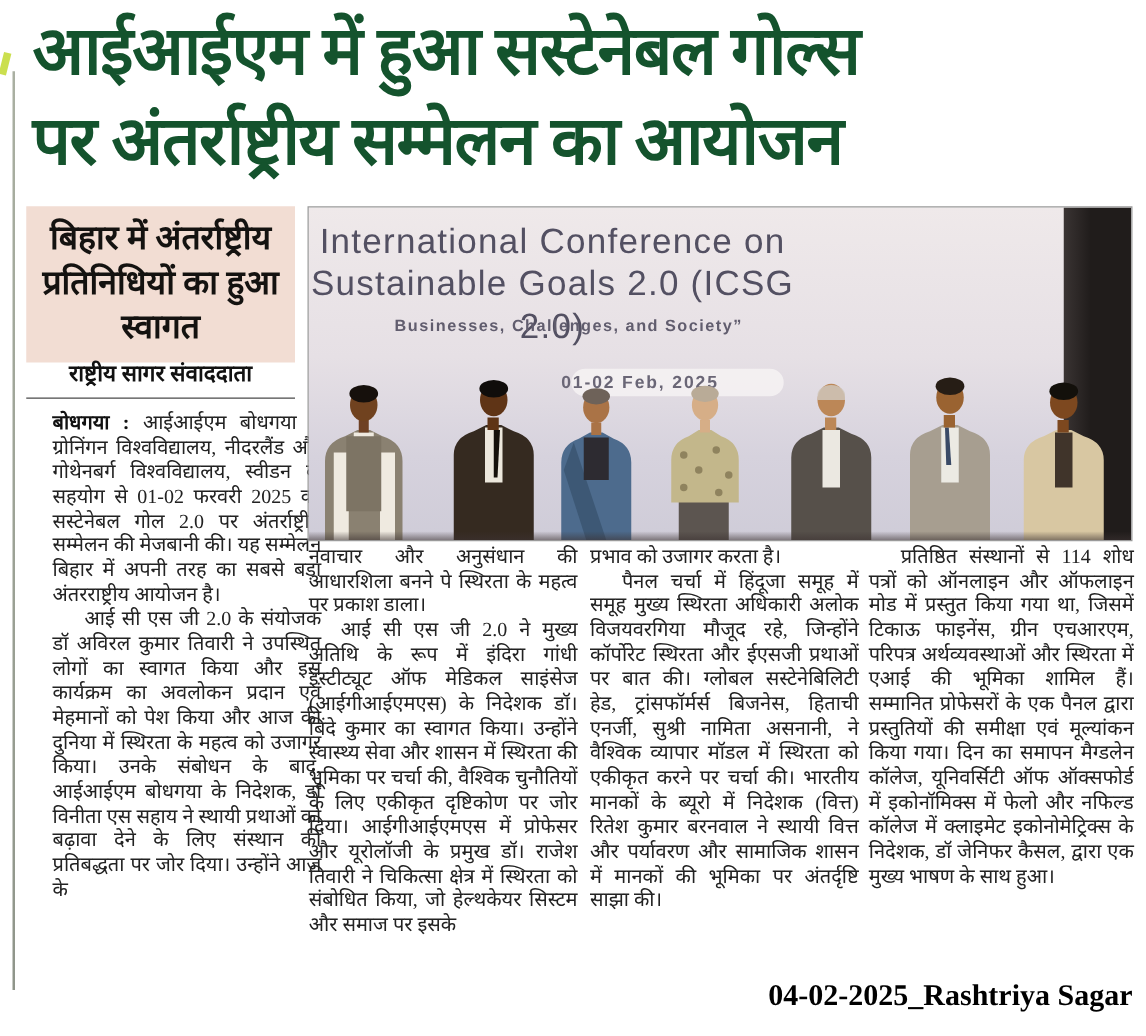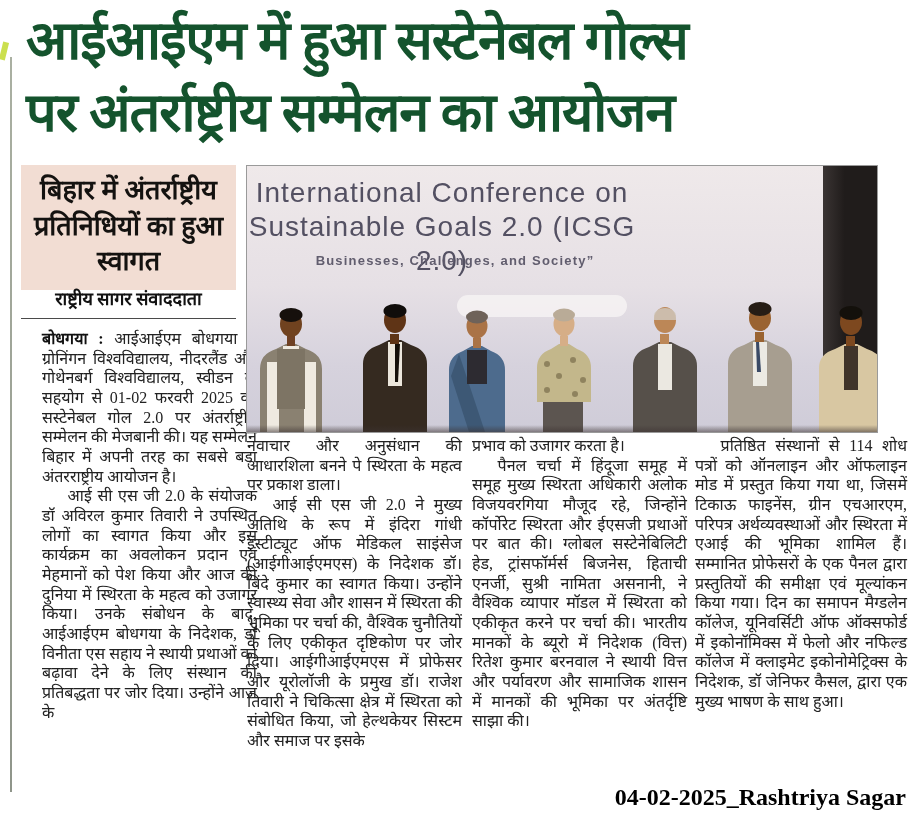--- a/index.html
+++ b/index.html
@@ -31,21 +31,21 @@
   .newscol p{margin:0;}
   .newscol p.indent{text-indent:1.6em;}
   #col1{left:14px;top:329px;width:215px;margin-left:28px;}
   #col2{left:247px;}
   #col3{left:472px;}
   #col4{left:695px;width:212px;}
   .dateline{font-weight:700;color:#111;}
   
   .photo{position:absolute;left:247px;top:166px;width:630px;height:266px;
     background:linear-gradient(180deg,#efe9ea 0%,#e6e0e5 45%,#d6d2dd 75%,#cfccd8 100%);
-    outline:1px solid #9a9a9a;overflow:hidden;}
+    outline:1px solid #9a9a9a;overflow:hidden;padding-left:28px;}
   .dark-band{position:absolute;right:0;top:0;width:54px;height:100%;
     background:linear-gradient(90deg,#3a3433,#201c1b 40%);}
   .photo-bottom-shadow{position:absolute;left:0;bottom:0;width:100%;height:7px;
     background:linear-gradient(180deg,rgba(60,50,50,0),rgba(60,50,50,.55));}
   .slide-text{position:absolute;left:-12px;top:10px;width:414px;text-align:center;
     font-family:"Liberation Sans","DejaVu Sans",sans-serif;color:#535062;}
   .slide-title{font-size:28px;line-height:1.22;letter-spacing:1px;font-weight:400;}
   .slide-sub{position:absolute;left:-32px;top:86px;width:480px;text-align:center;
     font-family:"Liberation Sans","DejaVu Sans",sans-serif;
     font-size:13px;line-height:1.45;letter-spacing:1.2px;font-weight:700;color:#615d6e;}
@@ -82,20 +82,21 @@
 
 <div class="photo" title="सात गणमान्य अतिथि मंच पर सम्मेलन स्क्रीन के सामने खड़े हैं">
   <div class="slide-text">
     <div class="slide-title">International Conference on</div>
     <div class="slide-title">Sustainable Goals 2.0 (ICSG 2.0)</div>
   </div>
   <div class="slide-sub">
     <div>Businesses, Challenges, and Society”</div>
   </div>
   <div class="slide-date-pill"></div>
+  <div class="slide-date">01-02 Feb, 2025</div>
   <div class="dark-band"></div>
 
   <svg class="people-svg" width="659" height="266" viewBox="0 0 659 266">
 
     <g>
       <path d="M13 266 L13 203 Q13 188 29 183 L39 178 L49 178 L59 183 Q75 188 75 203 L75 266 Z" fill="#8a8171"></path>
       <rect x="36" y="180" width="16" height="50" fill="#efeae0"></rect>
       <rect x="20" y="196" width="12" height="70" fill="#efeae0"></rect>
       <rect x="57" y="196" width="12" height="70" fill="#efeae0"></rect>
       <rect x="30" y="183" width="28" height="60" fill="#7d7464"></rect>

